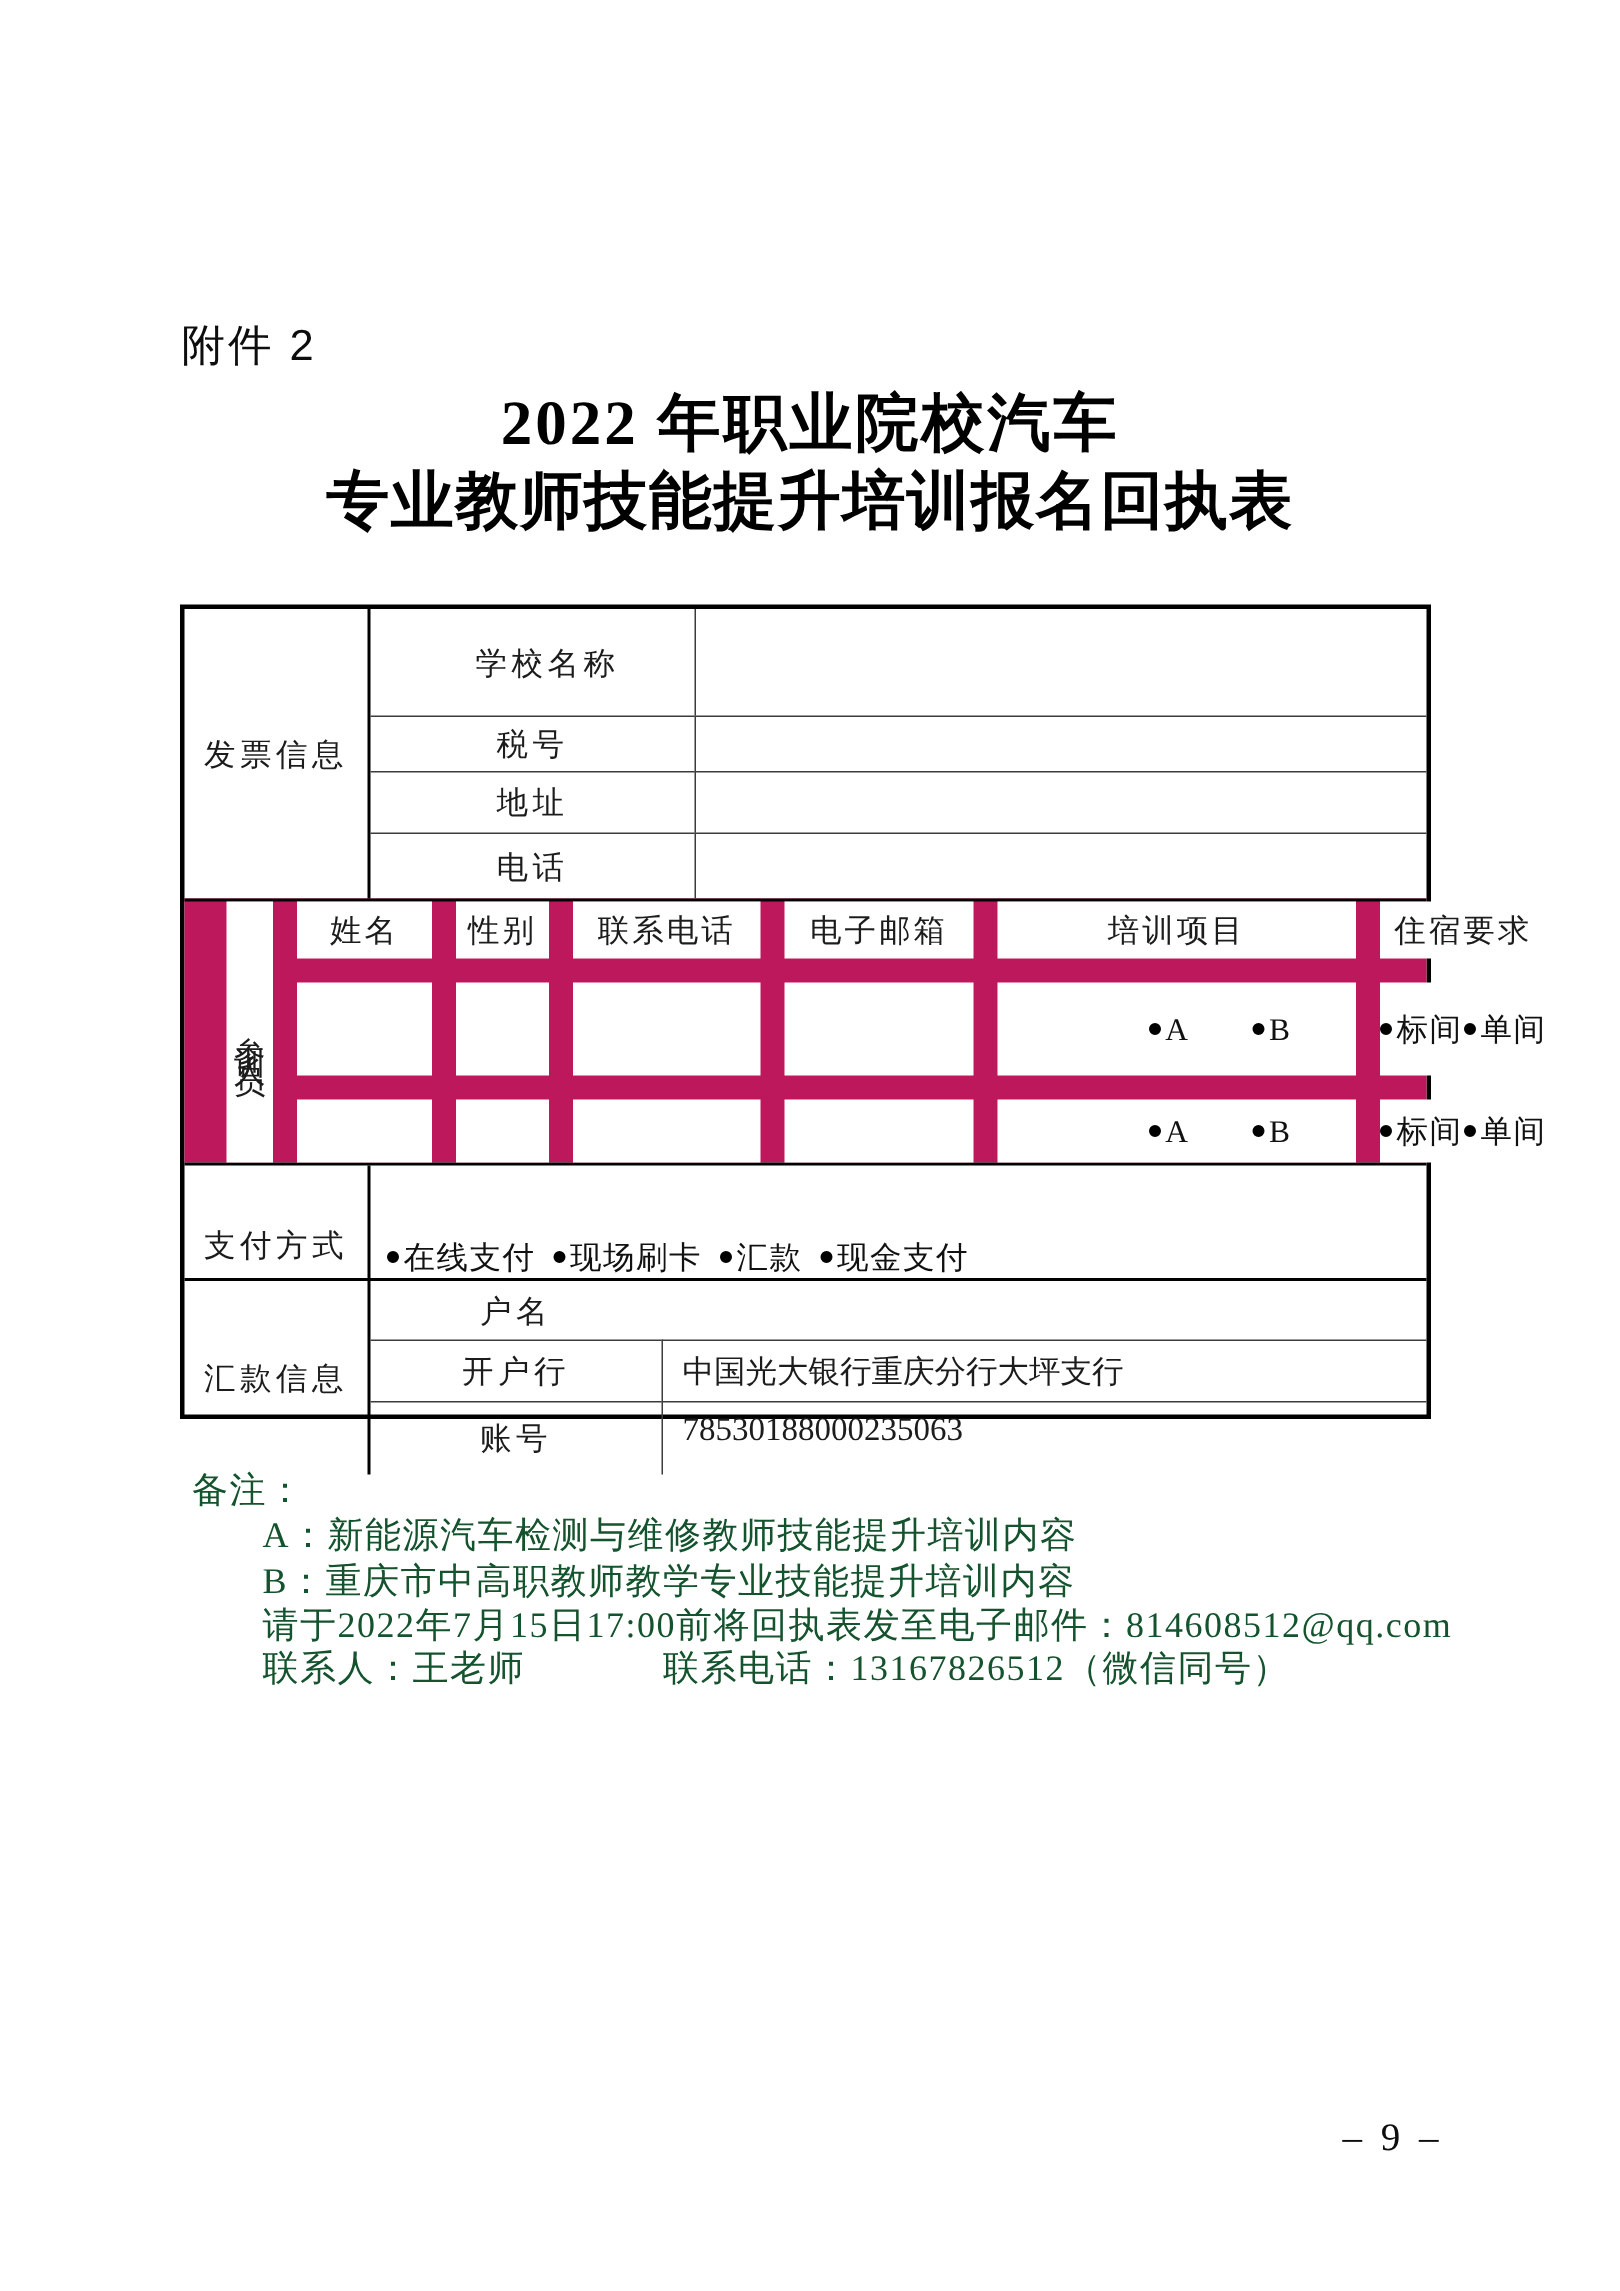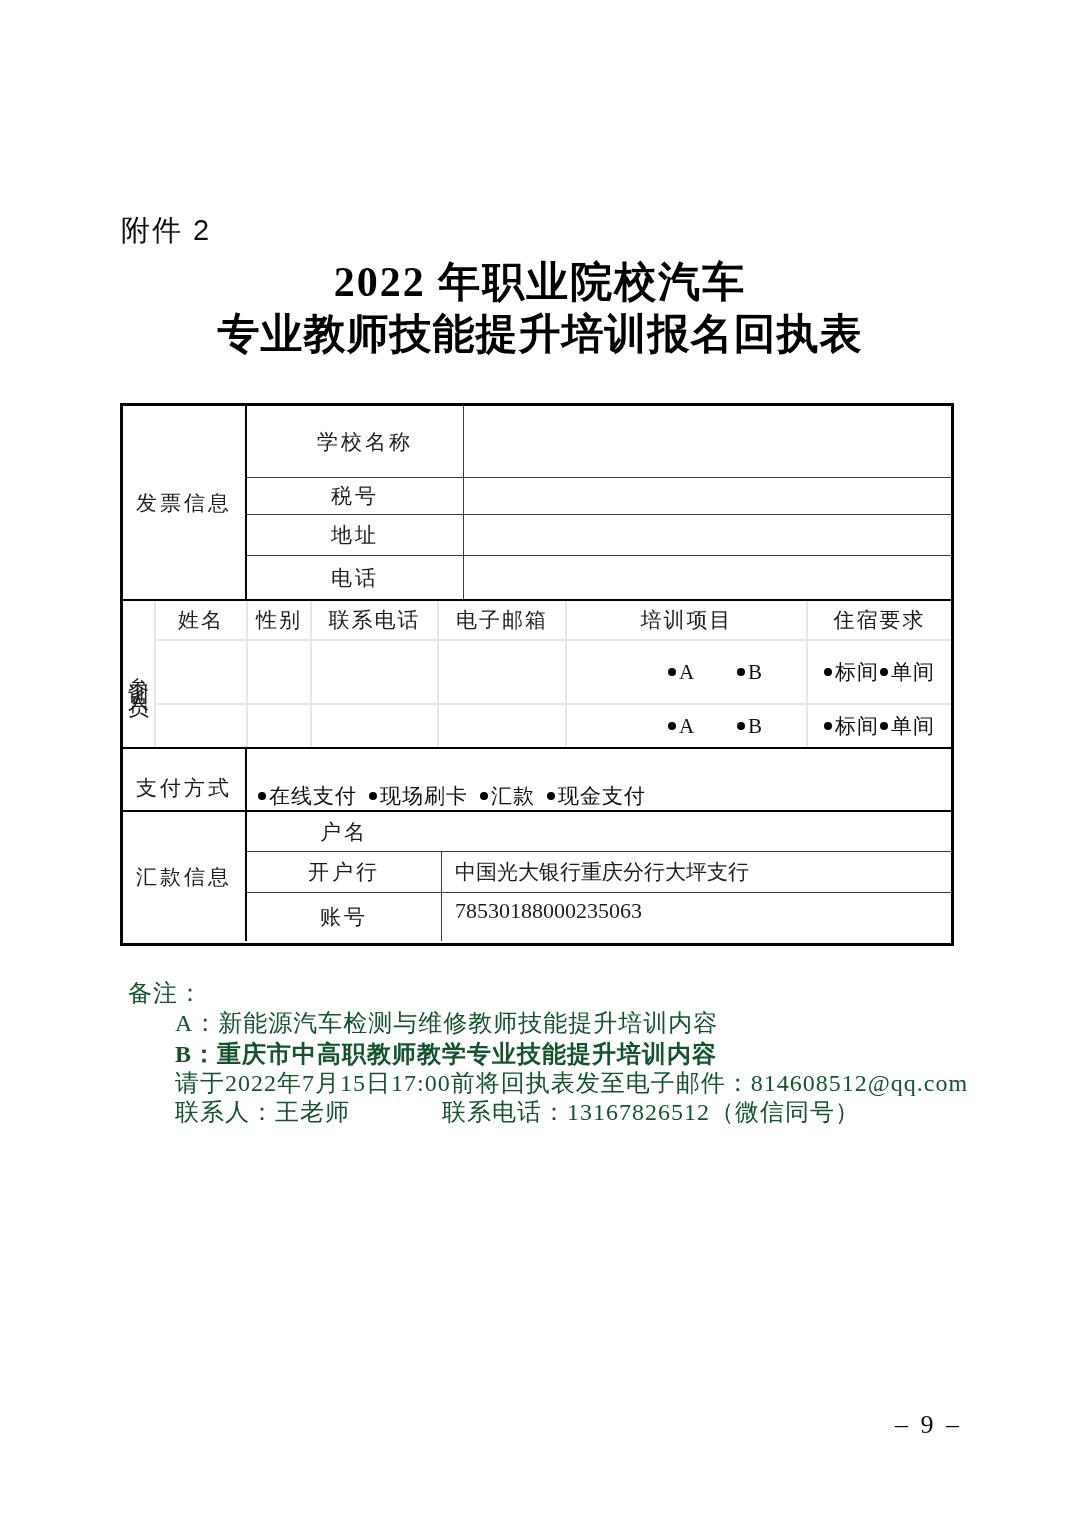--- a/index.html
+++ b/index.html
@@ -34,23 +34,24 @@
 
   
   .sec1 { display:grid; grid-template-columns:124px 216px 1fr; grid-template-rows:71px 37px 41px 44px; }
   .sec1 .groupcell { grid-column:1; grid-row:1/5; border-right:2px solid #000; }
   .s1r2 { border-top:1.5px solid #3c3c3c; }
   .sec1 .vcell { border-left:1.5px solid #3c3c3c; }
 
   
   .sec2 {
     border-top:2px solid #000;
-    display:grid; background:#e5e5e5; gap:2px;
+    display:grid; background:#be185d; gap:16px;
     grid-template-columns:31px 90px 62px 125px 126px 239px auto;
     grid-template-rows:38px 62px 42px;
+    padding-left:28px;
   }
   .sec2 .cell { background:#fff; }
   .vertcell { grid-column:1; grid-row:1/4; }
   .vert-label {
     writing-mode:vertical-rl; text-orientation:upright;
     font-size:21px; letter-spacing:7px; color:#1c1c1c;
   }
   .hdr { font-size:21px; letter-spacing:2px; color:#1c1c1c; }
   .train-cell { gap:42px; padding-left:58px; }
   .accom-cell { gap:1px; }
@@ -58,42 +59,42 @@
 
   
   .radio {
     display:inline-block; width:7px; height:7px;
     border:4.5px solid #000; border-radius:50%;
     background:#fff; flex:none; vertical-align:-2px; margin-right:3px;
   }
   .opt { display:flex; align-items:center; white-space:nowrap; }
 
   
-  .sec3 { border-top:2px solid #000; height:63px; display:flex; }
+  .sec3 { border-top:2px solid #000; height:77px; display:flex; }
   .sec3 .groupcell {
     width:124px; flex:none; border-right:2px solid #000;
     display:flex; align-items:flex-end; justify-content:center; padding-bottom:8px;
   }
   .payops {
     flex:1; display:flex; align-items:flex-end; gap:12px;
     padding:9px 0 0 11px;
   }
 
   
   .sec4 { border-top:2px solid #000; display:grid; grid-template-columns:124px 194px 1fr; grid-template-rows:39px 41px 49px; }
   .sec4 .groupcell { grid-column:1; grid-row:1/4; border-right:2px solid #000; }
   .s4r2 { border-top:1.5px solid #3c3c3c; }
   .sec4 .vcell { border-left:1.5px solid #3c3c3c; }
   .acct { align-items:flex-start; padding-top:5px; font-size:22px; }
 
   
   .note { position:absolute; font-size:24px; letter-spacing:1px; color:#14532d; white-space:nowrap; }
   .note-head { left:128px; top:977px; }
   .note-a { left:175px; top:1007px; }
-  .note-b { left:175px; top:1038px;font-weight:bold; }
+  .note-b { left:175px; top:1038px; }
   .note-d { left:175px; top:1067px; }
   .note-c { left:175px; top:1096px; display:flex; gap:92px; }
 
   .page-num { position:absolute; left:895px; top:1410px; font-size:26px; letter-spacing:3px; color:#0d0d0d; }
 </style>
 </head>
 <body>
 
 <div class="page">
 

